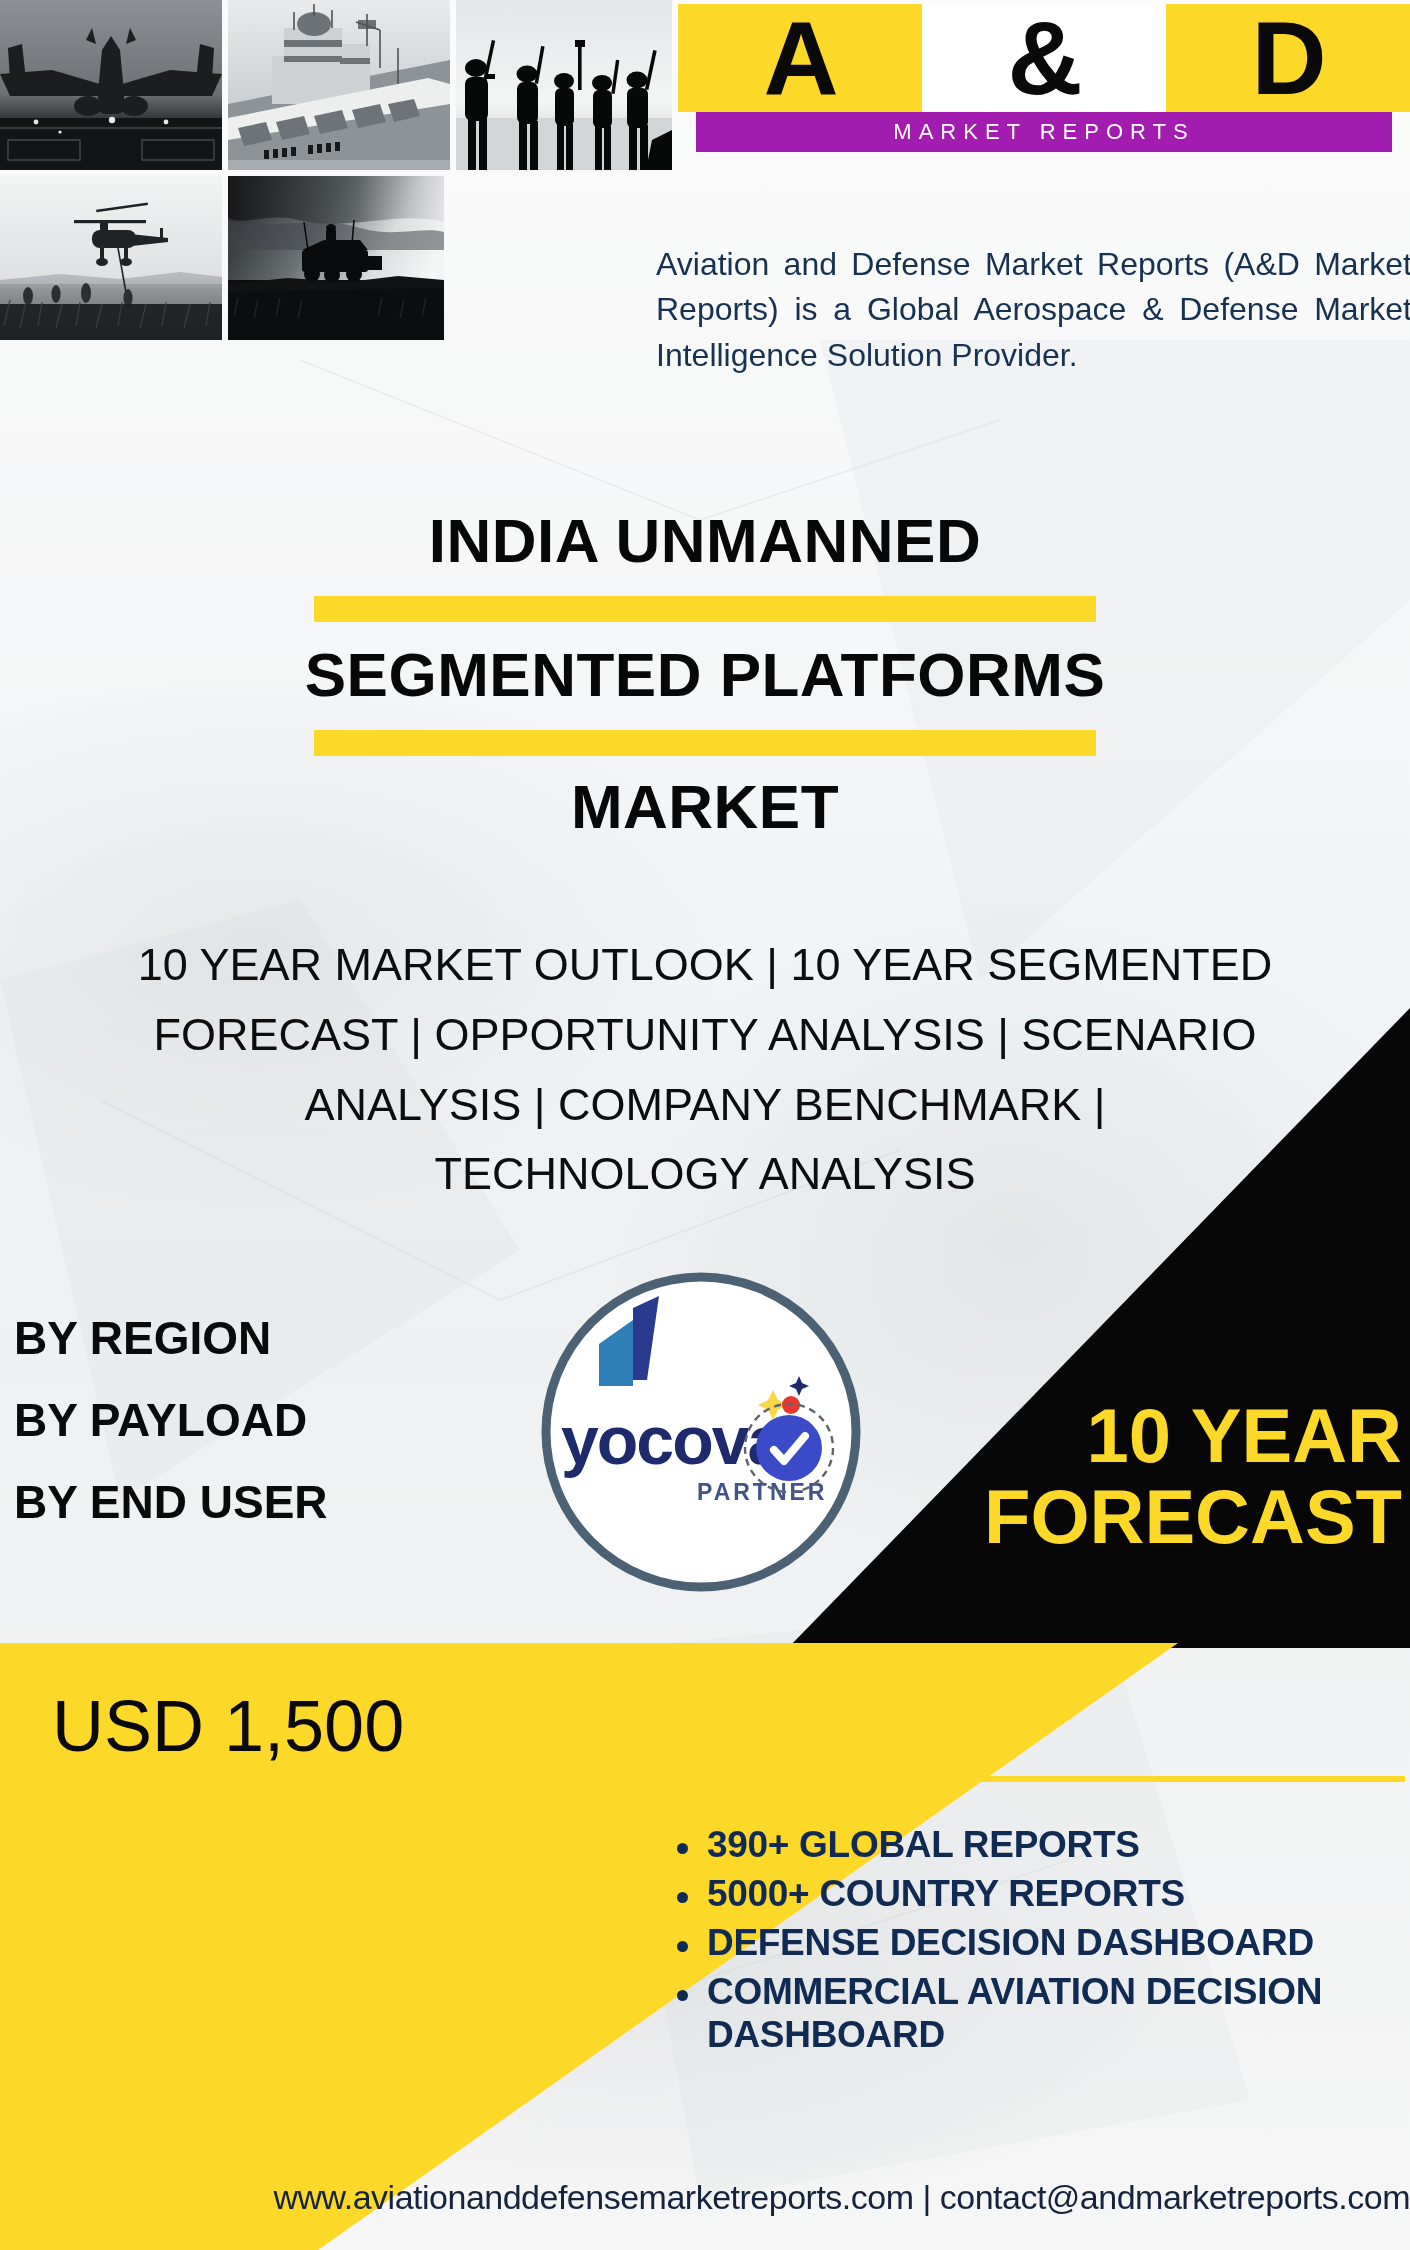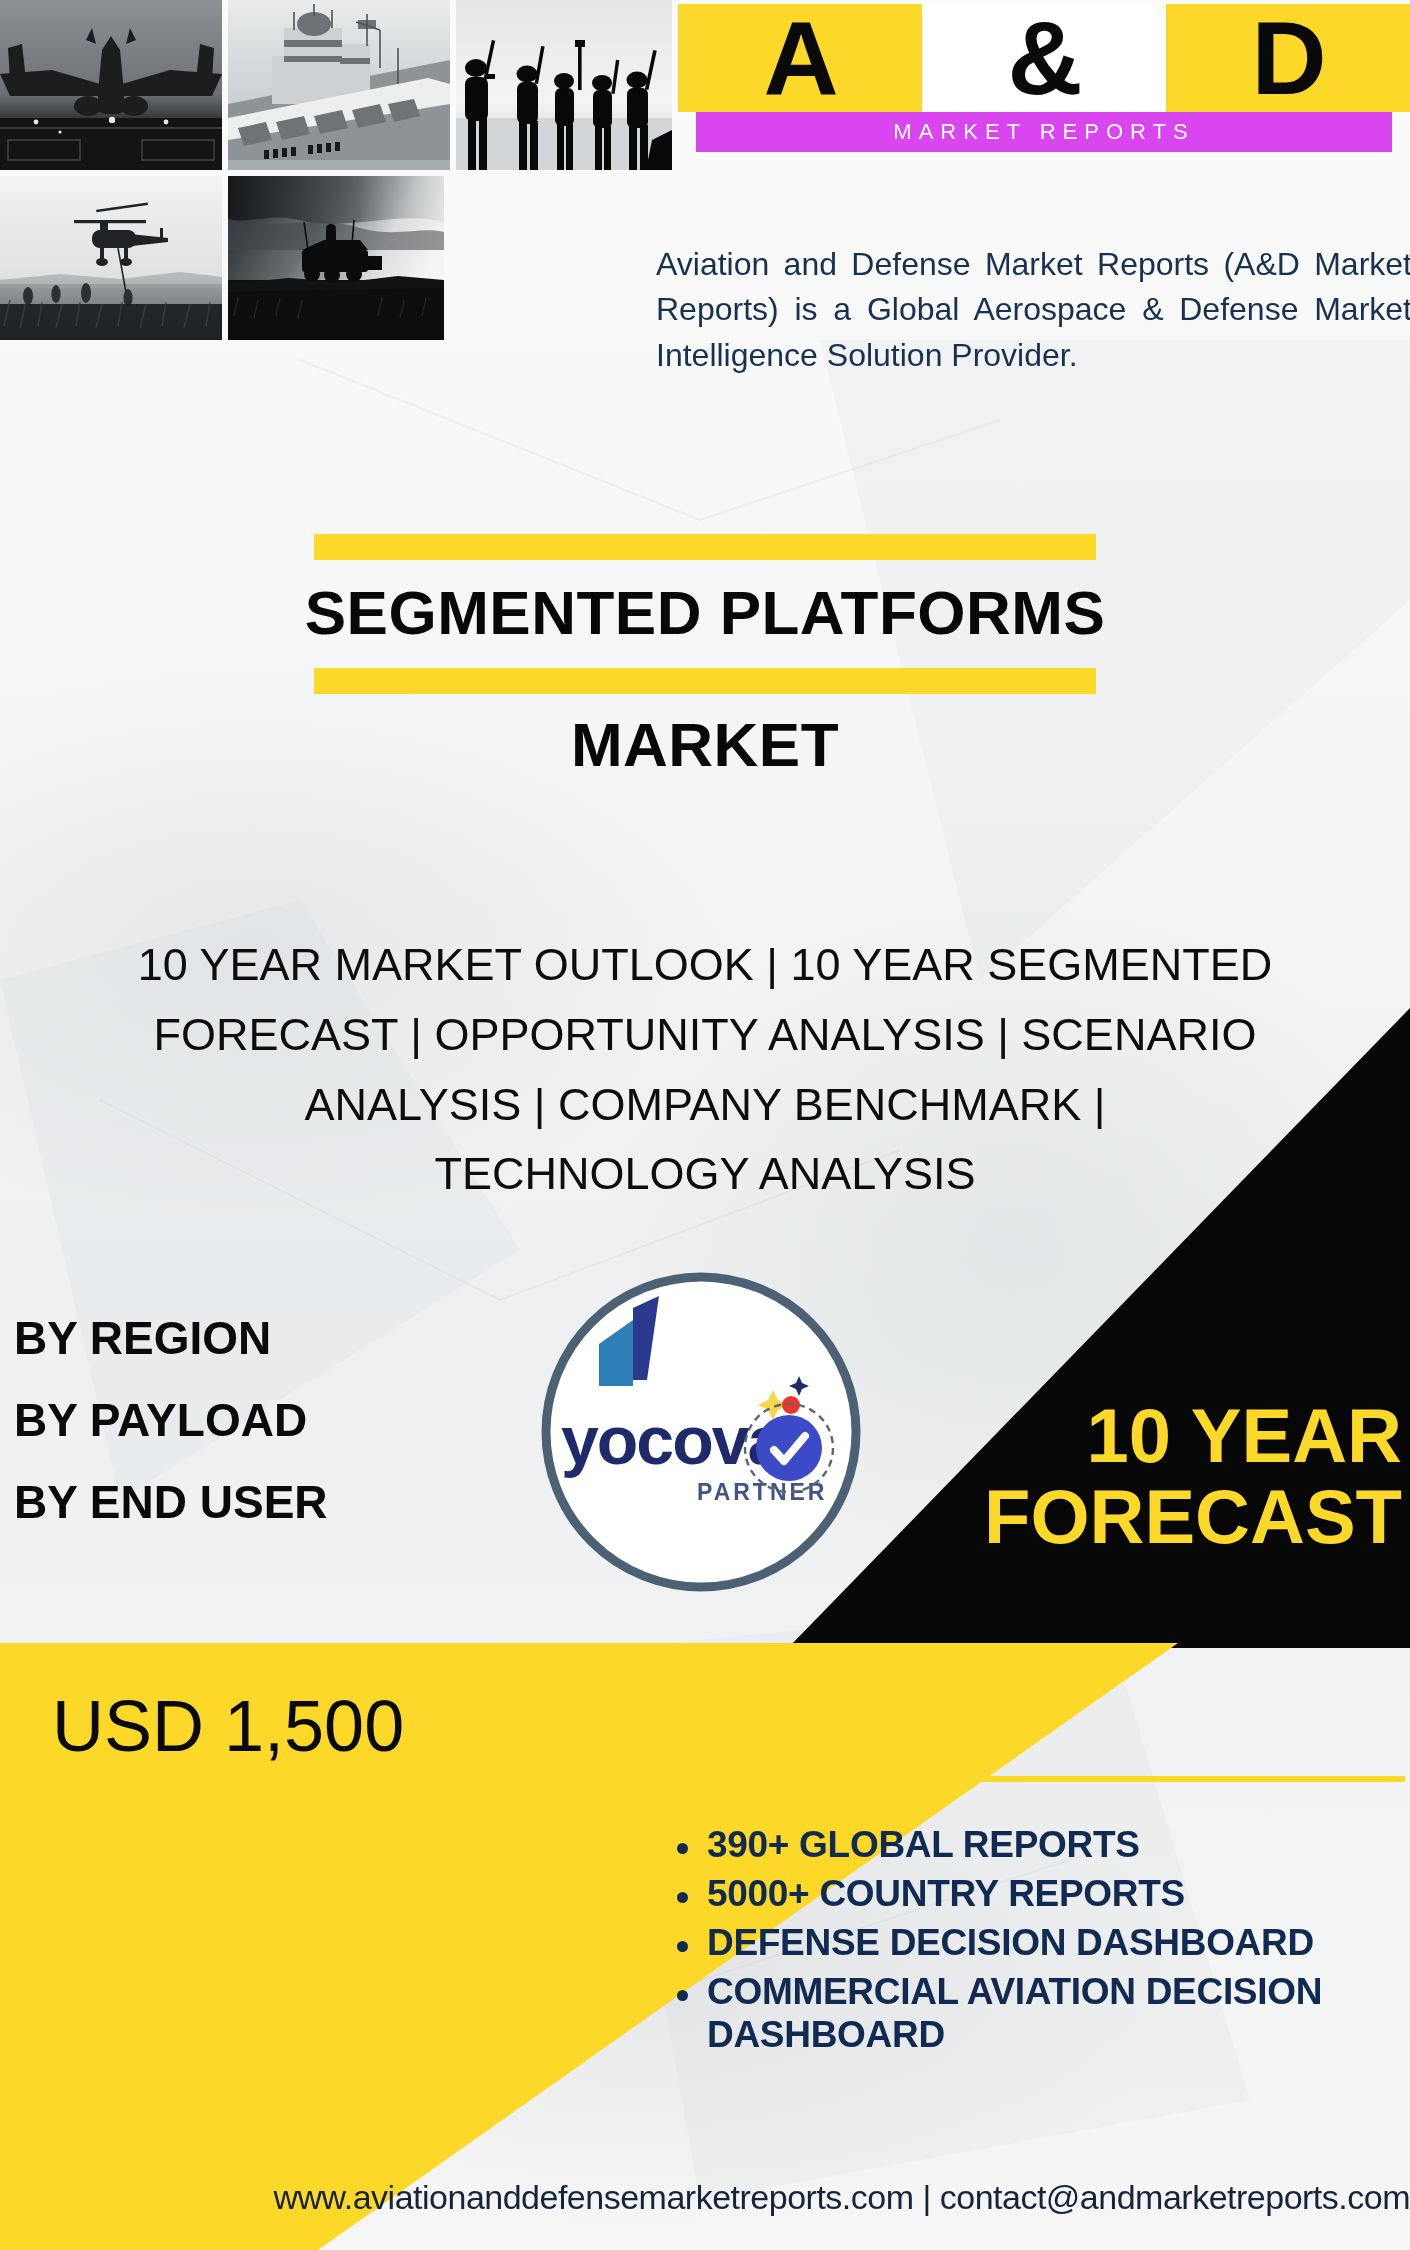--- a/index.html
+++ b/index.html
@@ -81,21 +81,21 @@
     line-height: 1;
     color: #0a0a0a;
     letter-spacing: -2px;
   }
   .logo-cell.yellow { background: #fcd828; }
   .logo-cell.white  { background: #ffffff; }
   .logo-bar {
     position: absolute;
     left: 18px; top: 112px;
     width: 696px; height: 40px;
-    background: #d946ef;
+    background: #a21caf;
     display: flex;
     align-items: center;
     justify-content: center;
   }
   .logo-bar span {
     color: #ffffff;
     font-size: 22px;
     font-weight: 400;
     letter-spacing: 7px;
   }
@@ -576,20 +576,21 @@
     </div>
   </div>
 
   <div class="intro">Aviation and Defense Market Reports (A&amp;D Market Reports) is a Global Aerospace &amp; Defense Market Intelligence Solution Provider.</div>
 
   <svg class="black-tri" viewBox="0 0 1410 2250" preserveAspectRatio="none">
     <polygon points="1410,1008 1410,1648 788,1648" fill="#070707"></polygon>
   </svg>
 
   <div class="title-block">
+    <div class="title-line l1">INDIA UNMANNED</div>
     <div class="title-rule"></div>
     <div class="title-line l2">SEGMENTED PLATFORMS</div>
     <div class="title-rule r2"></div>
     <div class="title-line l3">MARKET</div>
   </div>
 
   <div class="subtitle">
     <span class="ln">10 YEAR MARKET OUTLOOK | 10 YEAR SEGMENTED</span>
     <span class="ln">FORECAST | OPPORTUNITY ANALYSIS | SCENARIO</span>
     <span class="ln">ANALYSIS | COMPANY BENCHMARK |</span>

